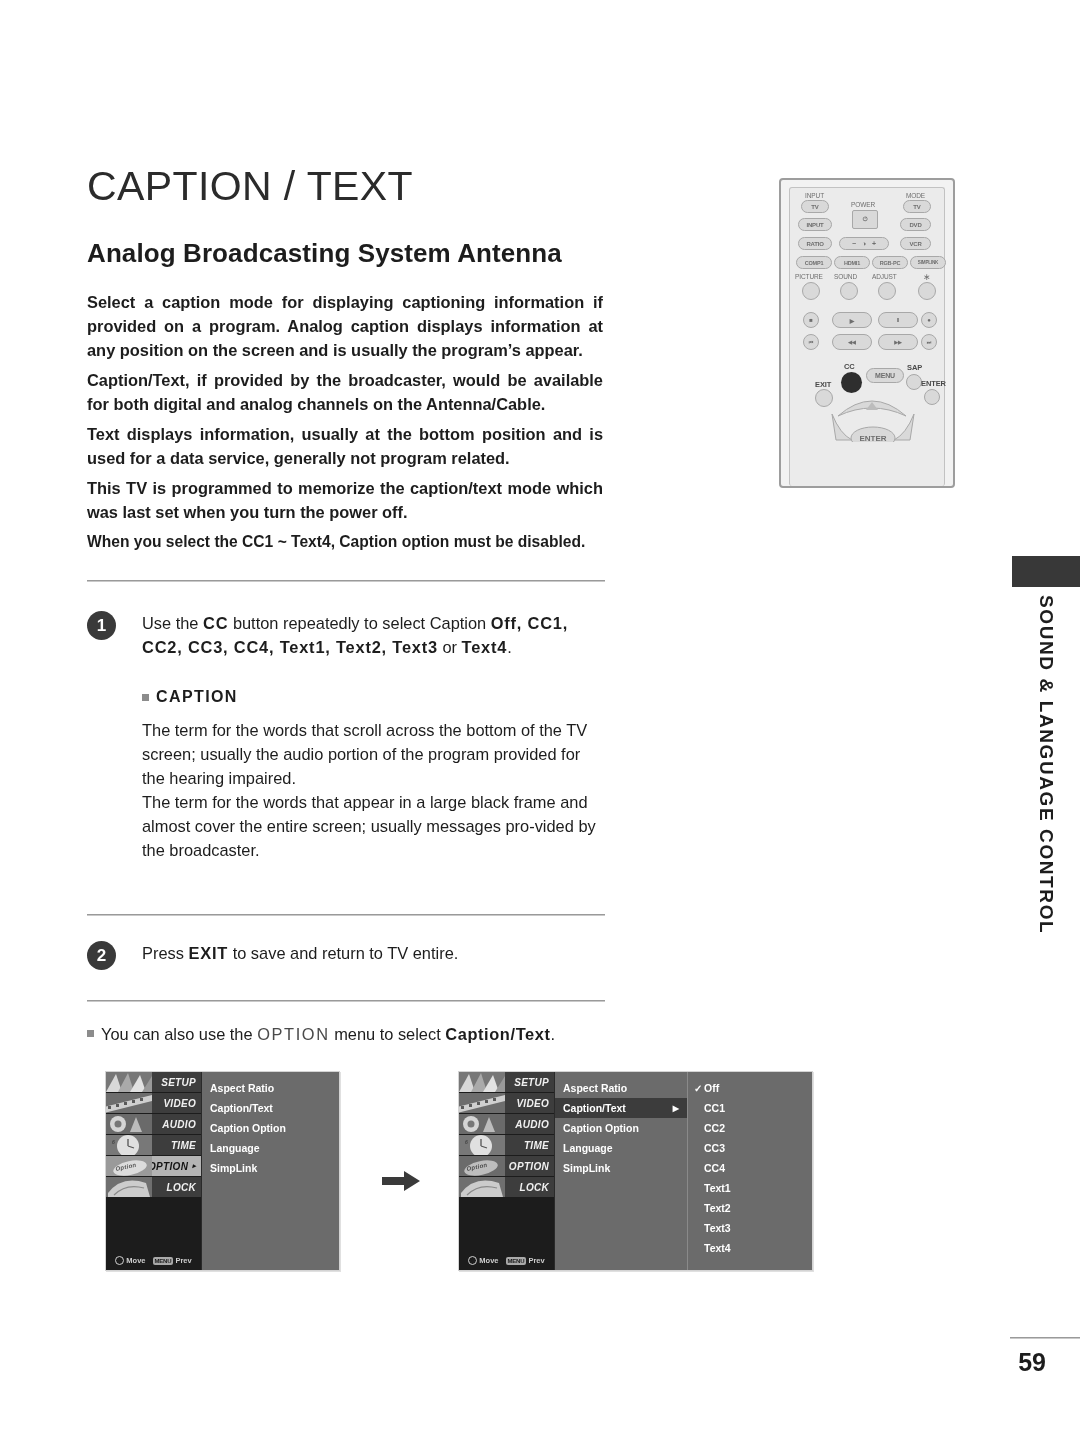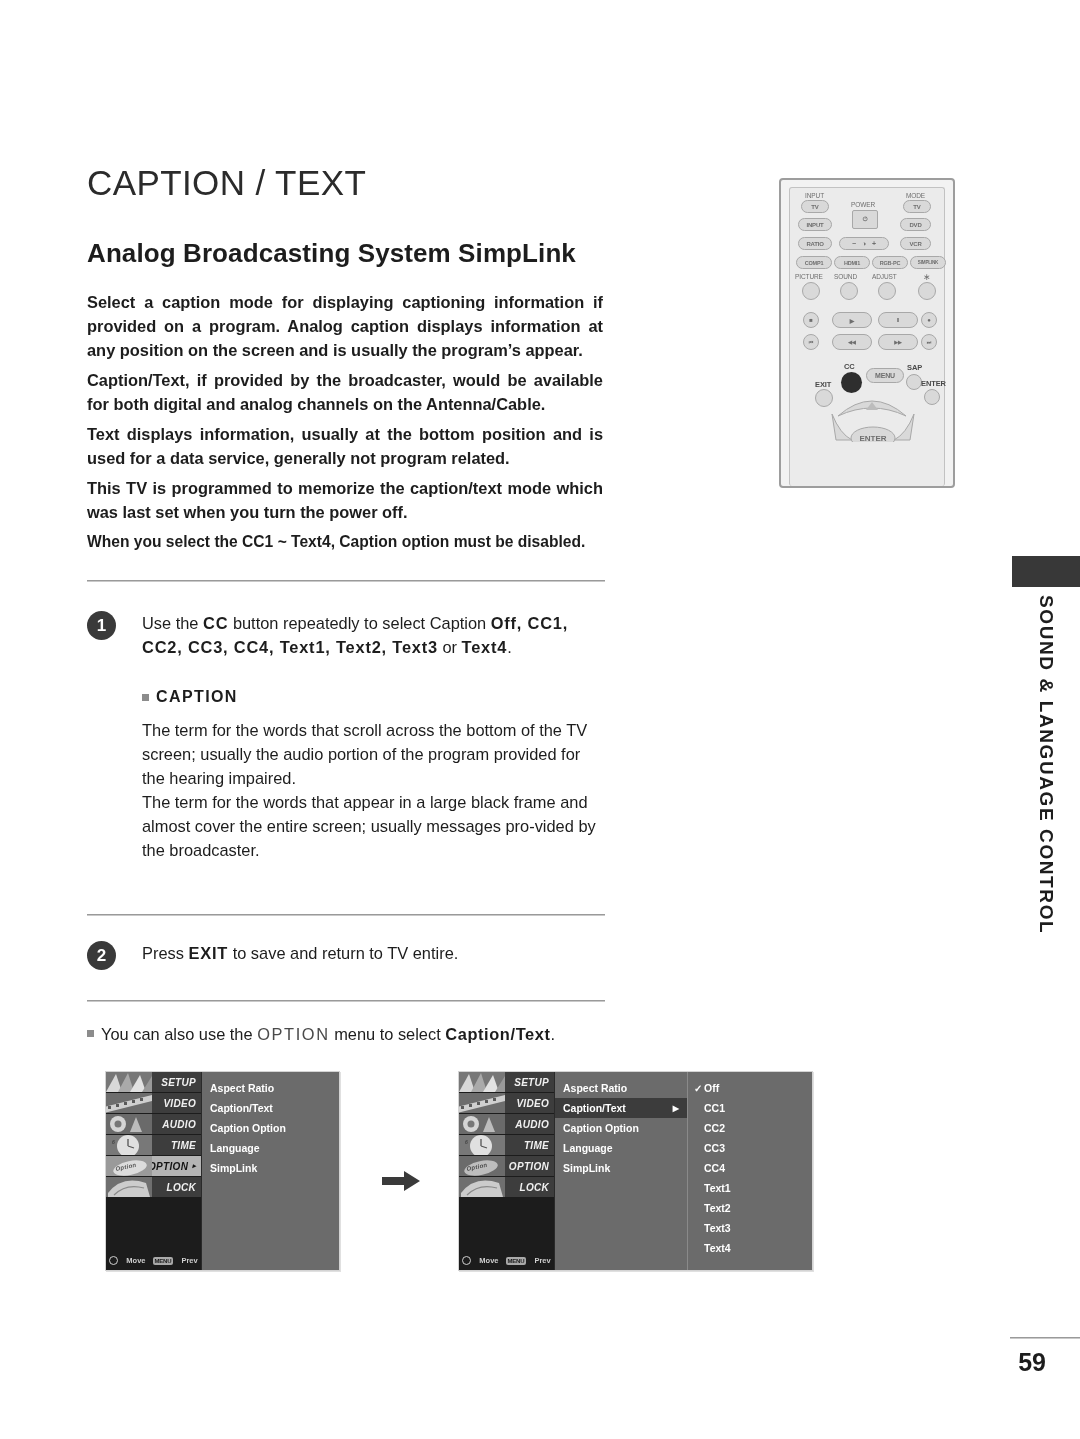--- a/index.html
+++ b/index.html
@@ -9,21 +9,21 @@
     background: #ffffff;
     font-family: "Liberation Sans", sans-serif;
     color: #1a1a1a;
     position: relative;
     overflow: hidden;
   }
 
   
   #page-title {
     position: absolute; left: 87px; top: 163px;
-    font-size: 35px; font-weight: 400; letter-spacing: 0.4px;
+    font-size: 41px; font-weight: 400; letter-spacing: 0.4px;
     color: #2b2b2b;
   }
   #section-title {
     position: absolute; left: 87px; top: 238px;
     font-size: 26px; font-weight: 700; color: #1d1d1d;
     letter-spacing: 0.1px;
   }
 
   
   #intro {
@@ -122,21 +122,21 @@
     position: absolute; left: 0; top: 0; width: 46px; height: 100%;
   }
   .osd-sb-arrow { margin-left: 4px; font-size: 7px; }
 
   .osd-footer {
     position: absolute; left: 0; bottom: 5px; width: 100%;
     display: flex; align-items: center; justify-content: center;
     gap: 7px; color: #cfcfcf; font-size: 7.5px; font-weight: 700;
   }
   .osd-footer .fchip {
-    display: inline-flex; align-items: center; gap: 8px;
+    display: inline-flex; align-items: center; gap: 2px;
   }
   .osd-key {
     display: inline-block; background: #a9a9a9; color: #1b1b1b;
     border-radius: 2px; padding: 0 2px; font-size: 6px; line-height: 8px;
     font-weight: 700; letter-spacing: -.2px;
   }
   .dpad {
     width: 9px; height: 9px; border-radius: 50%;
     border: 1.5px solid #cfcfcf; position: relative;
   }
@@ -222,21 +222,21 @@
   }
   #page-number {
     position: absolute; left: 0px; top: 1348px; width: 1046px;
     text-align: right; font-size: 25px; font-weight: 700; color: #1d1d1d;
   }
 </style>
 </head>
 <body>
 
 <div id="page-title">CAPTION / TEXT</div>
-<div id="section-title">Analog Broadcasting System SimpLink</div>
+<div id="section-title">Analog Broadcasting System Antenna</div>
 
 <div id="intro">
   <p>Select a caption mode for displaying captioning information if provided on a program. Analog caption displays information at any position on the screen and is usually the program’s appear.</p>
   <p>Caption/Text, if provided by the broadcaster, would be available for both digital and analog channels on the Antenna/Cable.</p>
   <p>Text displays information, usually at the bottom position and is used for a data service, generally not program related.</p>
   <p>This TV is programmed to memorize the caption/text mode which was last set when you turn the power off.</p>
   <p class="last-tight">When you select the CC1 ~ Text4, Caption option must be disabled.</p>
 </div>
 
 <div class="hrule" id="rule-1"></div>

